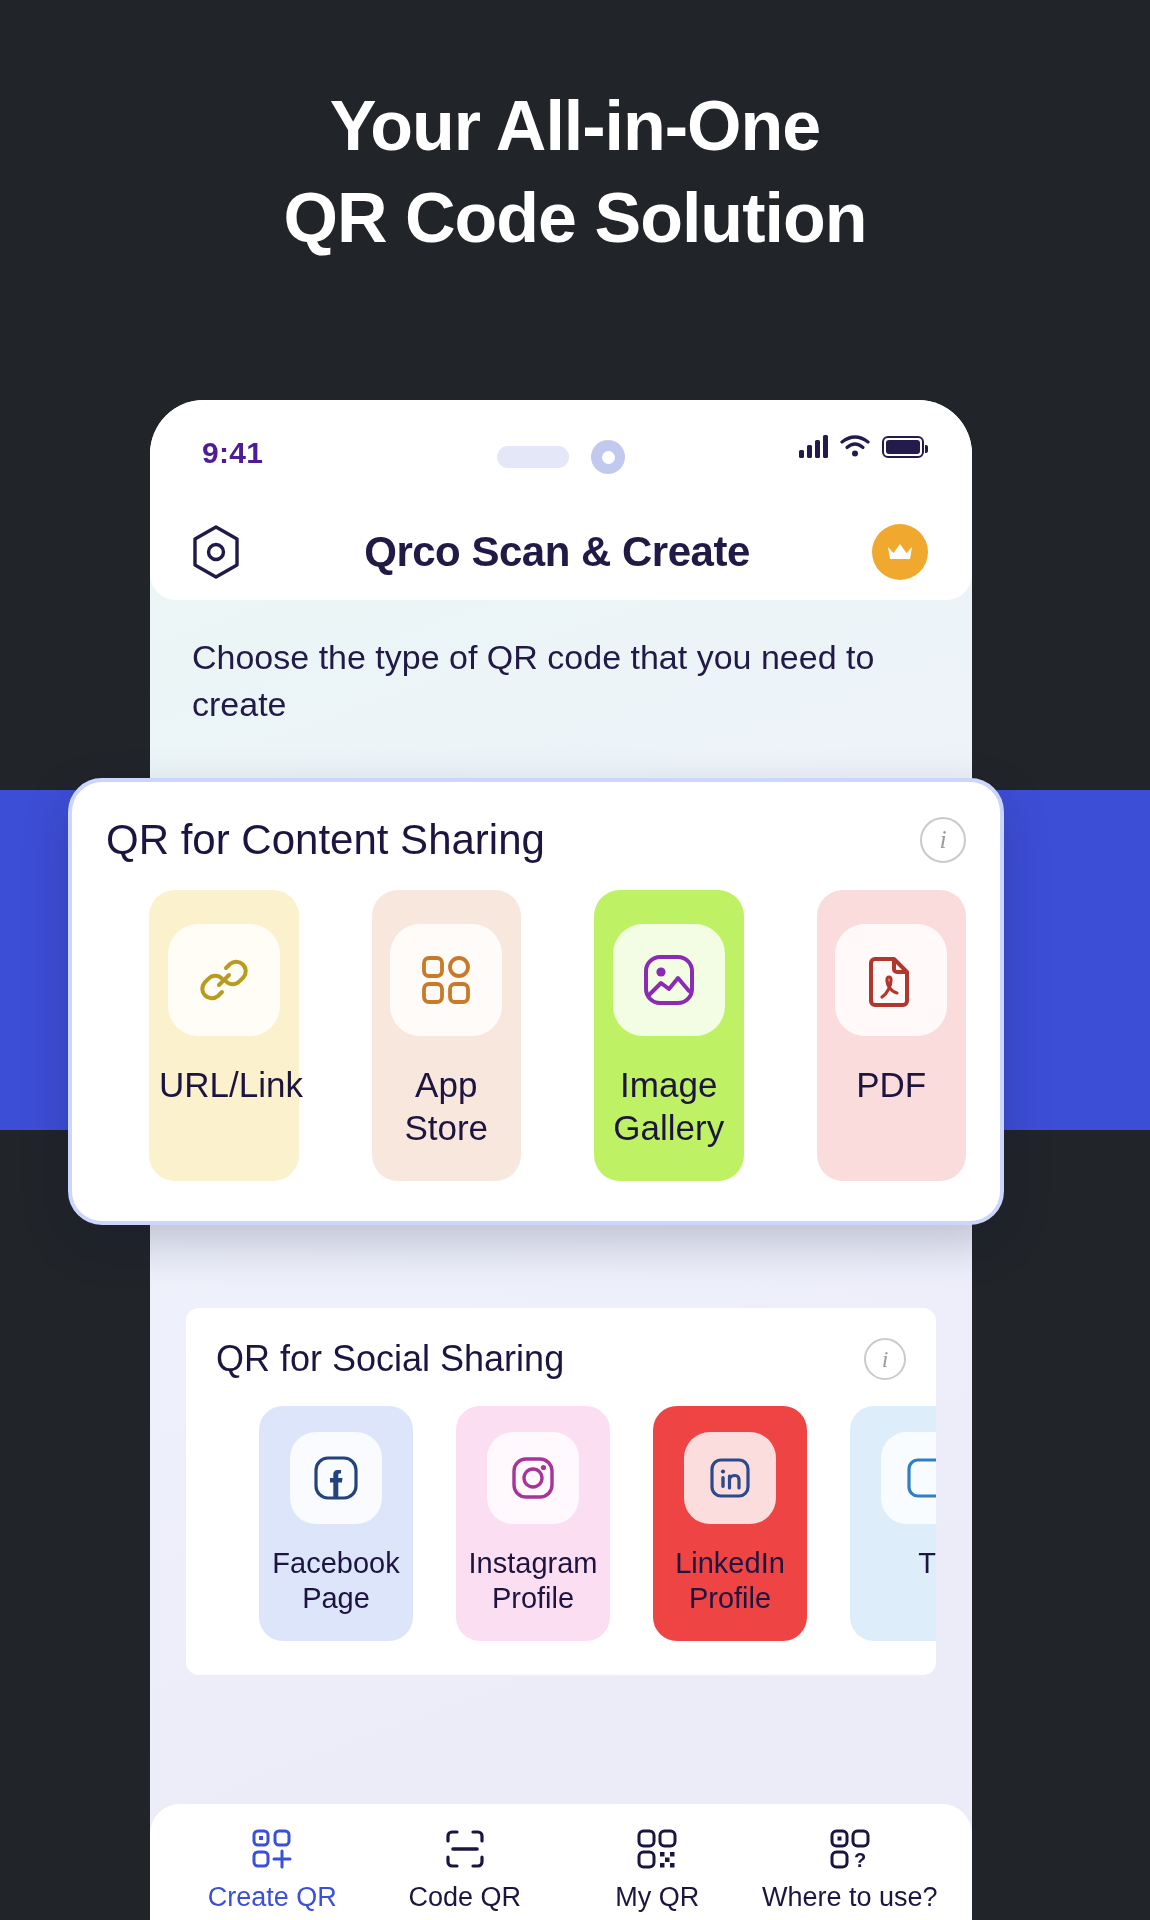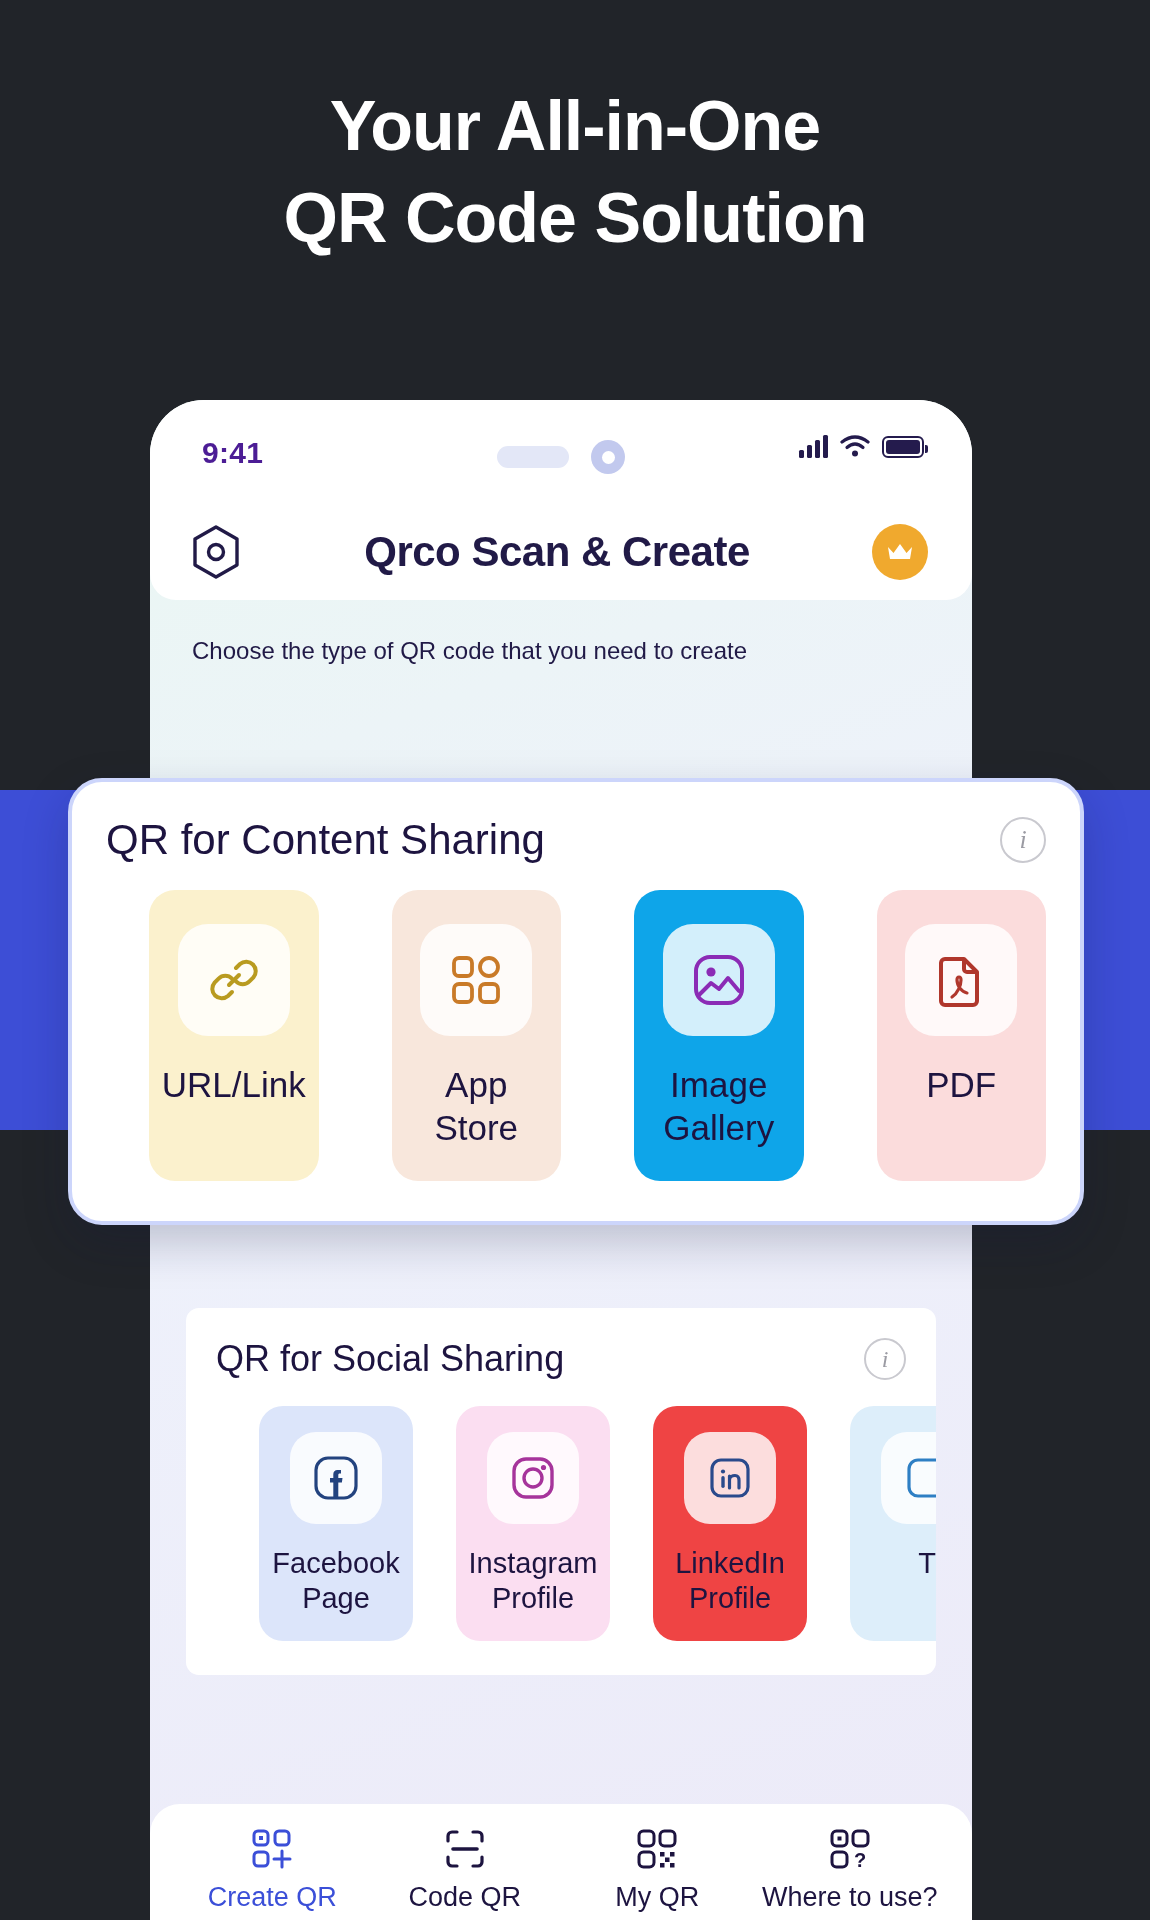--- a/index.html
+++ b/index.html
@@ -97,21 +97,21 @@
     letter-spacing:-0.5px;
   }
   .crown-btn {
     width:56px;height:56px;border-radius:50%;background:#F0A92E;
     display:flex;align-items:center;justify-content:center;flex:0 0 auto;
   }
 
   
   .subtitle {
     padding:34px 44px 0 42px;
-    font-size:24px; line-height:1.38; color:#211a47;
+    font-size:34px; line-height:1.38; color:#211a47;
   }
 
   
   .section-card {
     background:#ffffff;
     border-radius:13px;
     margin:0 36px;
     padding:30px 30px 34px 30px;
   }
   .section-head {
@@ -146,21 +146,21 @@
 
   
   .social-clip { overflow:hidden; }
   .social-row { display:flex; width:740px; }
   .social-row .tile { flex:0 0 154px; }
 
   
   .overlay {
     position:absolute;
     left:68px; top:778px;
-    width:1016px;
+    width:936px;
     background:#ffffff;
     border:4px solid #ccd5fb;
     border-radius:34px;
     padding:34px 34px 40px 34px;
     z-index:5;
     box-shadow:0 18px 46px rgba(20,24,60,0.22);
   }
   .overlay .section-title { font-size:42px; }
   .overlay .info-icon { width:46px;height:46px; font-size:26px; }
   .overlay .tile-row { gap:30px; }
@@ -375,21 +375,21 @@
         <svg width="58" height="58" viewBox="0 0 58 58">
           <rect x="7" y="7" width="18" height="18" rx="5" fill="none" stroke="#C97A28" stroke-width="3.8"></rect>
           <circle cx="42" cy="16" r="9" fill="none" stroke="#C97A28" stroke-width="3.8"></circle>
           <rect x="7" y="33" width="18" height="18" rx="5" fill="none" stroke="#C97A28" stroke-width="3.8"></rect>
           <rect x="33" y="33" width="18" height="18" rx="5" fill="none" stroke="#C97A28" stroke-width="3.8"></rect>
         </svg>
       </div>
       <div class="tile-lbl">App Store</div>
     </div>
 
-    <div class="tile" style="background:#0ea5e9;">
+    <div class="tile" style="background:#bef264;">
       <div class="tile-ic">
         <svg width="58" height="58" viewBox="0 0 58 58">
           <rect x="6" y="6" width="46" height="46" rx="14" fill="none" stroke="#8B2BB5" stroke-width="4"></rect>
           <circle cx="21" cy="21" r="4.6" fill="#8B2BB5"></circle>
           <path d="M9 44 L21 32 L29 38 L38 27 L49 40" fill="none" stroke="#8B2BB5" stroke-width="4" stroke-linecap="round" stroke-linejoin="round"></path>
         </svg>
       </div>
       <div class="tile-lbl">Image Gallery</div>
     </div>
 

